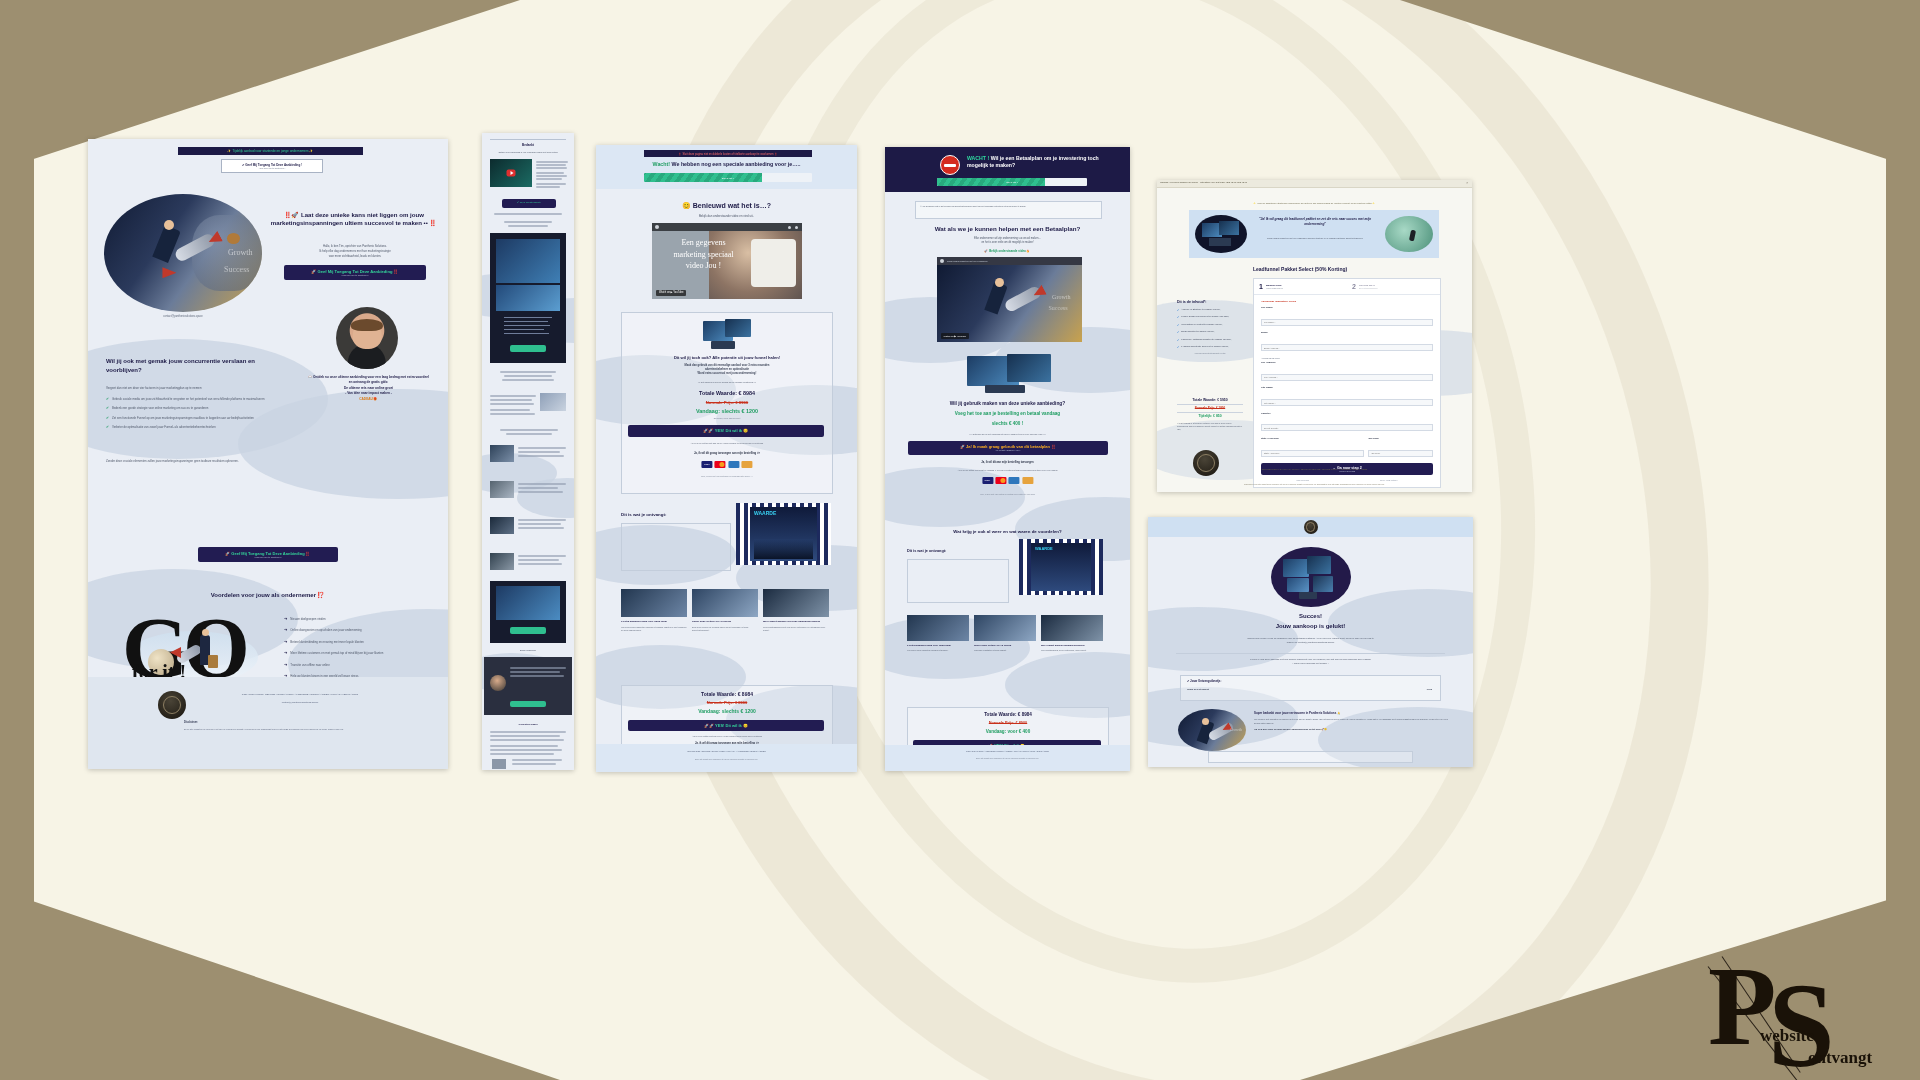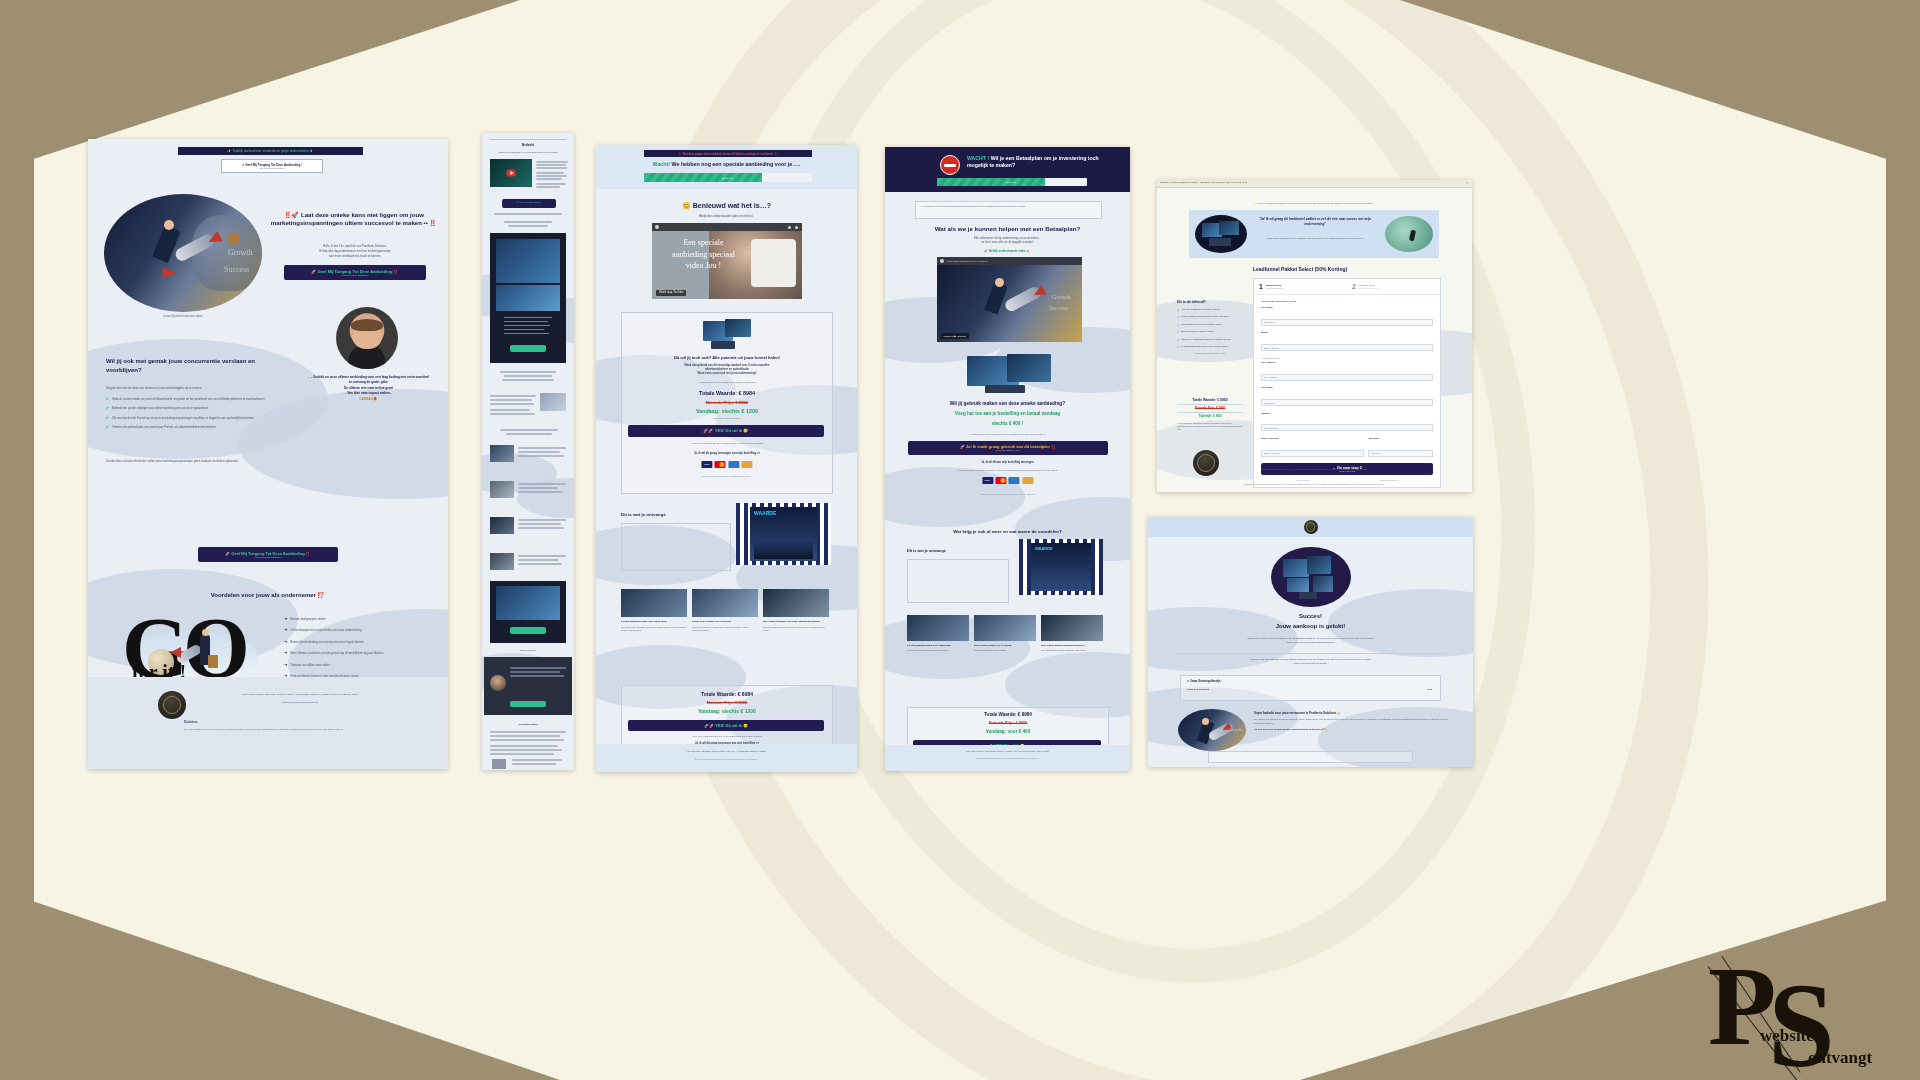--- a/index.html
+++ b/index.html
@@ -392,22 +392,22 @@
     <div style="position:absolute;left:0;right:0;top:69px;text-align:center;font-size:2.9px;color:#4d5668;">Bekijk dan onderstaande video en vind uit..</div>
 
     <div style="position:absolute;left:56px;top:78px;width:150px;height:76px;background:#9aa4ad;overflow:hidden;">
       <div style="position:absolute;left:0;right:0;top:0;height:8px;background:rgba(32,34,38,.78);"></div>
       <div style="position:absolute;left:3px;top:2px;width:4px;height:4px;border-radius:50%;background:#cfd4da;"></div>
       <div style="position:absolute;right:4px;top:3px;width:3px;height:3px;border-radius:50%;background:#cfd4da;"></div>
       <div style="position:absolute;right:11px;top:3px;width:3px;height:3px;border-radius:50%;background:#cfd4da;"></div>
       <div style="position:absolute;right:0;top:8px;width:62%;height:68px;background:radial-gradient(circle at 42% 32%,#d9bfa4,#8d7464 55%,#5f5450);"></div>
       <div style="position:absolute;right:4%;top:16px;width:30%;height:48px;background:#efeee9;border-radius:4px;"></div>
       <div style="position:absolute;left:8px;top:14px;width:58%;text-align:center;font-family:'Liberation Serif',serif;font-size:8px;line-height:1.45;color:#fff;">
-        <div>Een speciale</div>
-        <div>aanbieding speciaal</div>
+        <div>Een gegevens</div>
+        <div>marketing speciaal</div>
         <div>video Jou !</div>
       </div>
       <div style="position:absolute;left:4px;bottom:3px;background:rgba(20,20,20,.75);color:#fff;font-size:2.6px;padding:1.6px 3px;border-radius:1px;">Watch on ▶ YouTube</div>
     </div>
 
     <div style="position:absolute;left:25px;top:167px;width:210px;height:180px;border:.7px solid #c3cddb;background:rgba(255,255,255,.28);">
       <div style="position:absolute;left:50%;top:4px;transform:translateX(-50%);width:56px;height:34px;">
         <div style="position:absolute;left:4px;top:4px;width:30px;height:20px;background:linear-gradient(135deg,#1c3c63,#4d8cc0);border-radius:1px;"></div>
         <div style="position:absolute;left:26px;top:2px;width:26px;height:18px;background:linear-gradient(135deg,#16304f,#3b72a0);border-radius:1px;"></div>
         <div style="position:absolute;left:12px;top:24px;width:24px;height:8px;background:#2b3a52;border-radius:1px;"></div>

